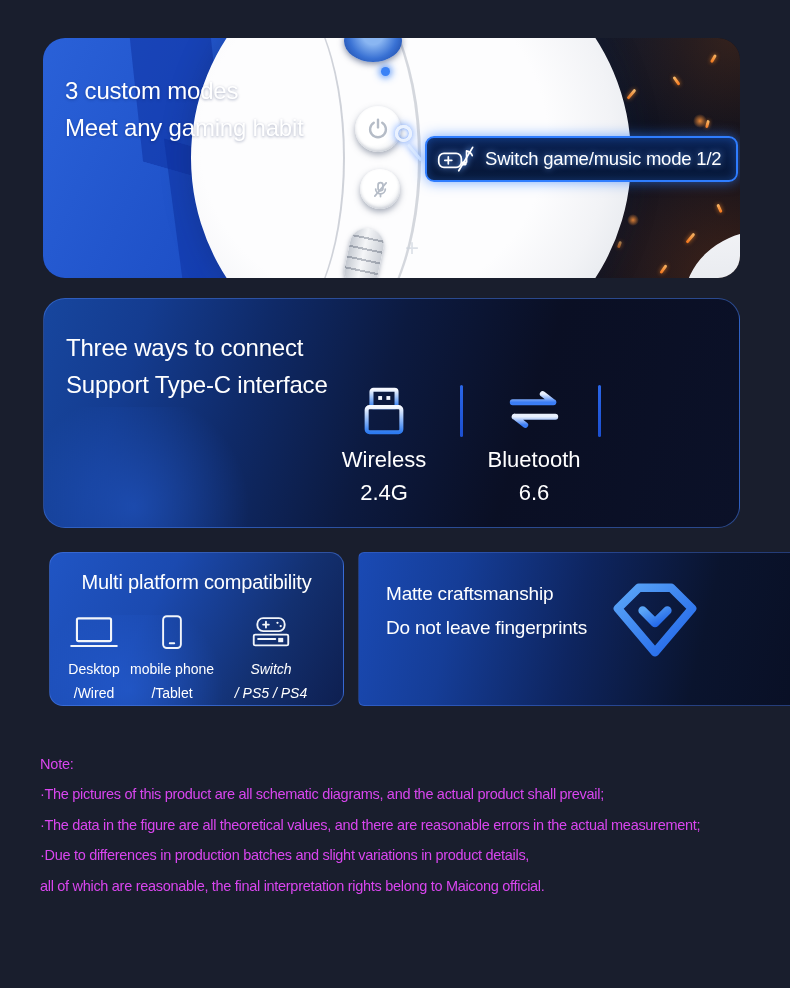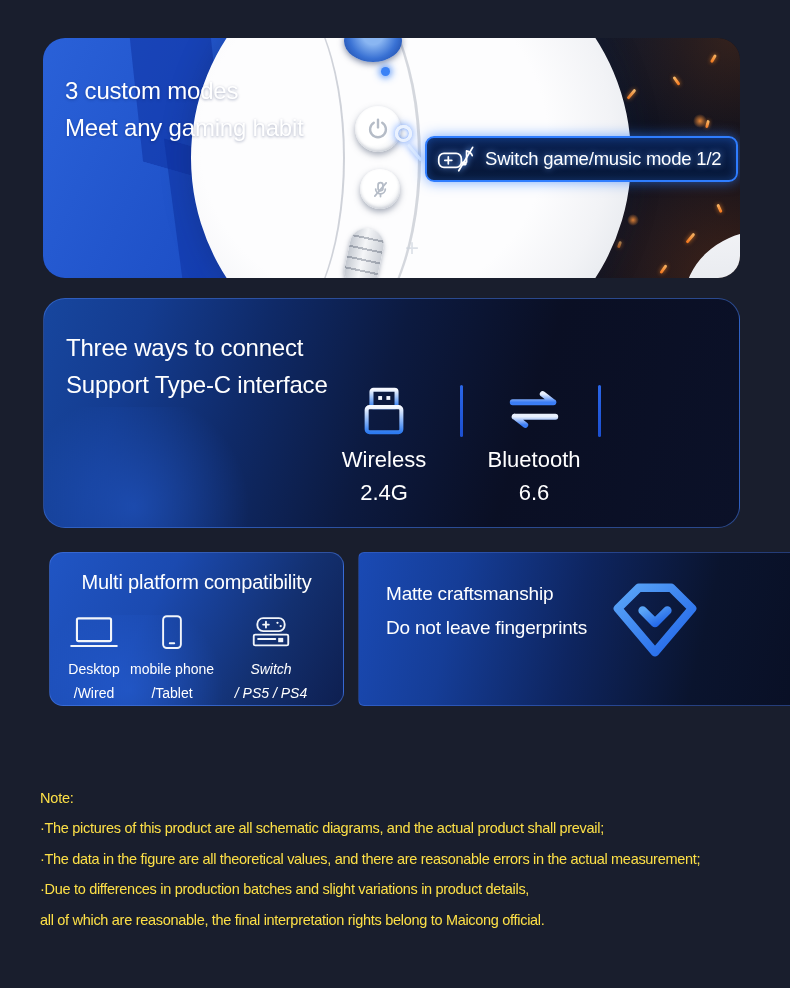--- a/index.html
+++ b/index.html
@@ -103,21 +103,21 @@
 
   
   .card4 { left:358px; top:552px; width:452px; height:154px; border-radius:6px;
     border:1.5px solid rgba(70,115,220,.45);
     background:linear-gradient(103deg,#1a4ab4 0%,#153d97 22%,#0e2560 48%,#0a142e 75%,#090f24 100%); }
   .c4-text { position:absolute; left:27px; top:24px; }
   .c4-line { font-size:19px; font-weight:500; line-height:33.5px; letter-spacing:-.2px; white-space:nowrap; }
   .c4-diamond { position:absolute; left:252px; top:28px; }
 
   
-  .note { position:absolute; left:40px; top:790px; color:#fde047; }
+  .note { position:absolute; left:40px; top:756px; color:#d946ef; }
   .note-heading { font-size:14.5px; line-height:16px; margin-bottom:15px; letter-spacing:-.2px; }
   .note-line { font-size:14.5px; line-height:15px; margin-bottom:15.5px; letter-spacing:-.3px; white-space:nowrap; }
 </style>
 </head>
 <body>
 
 <div class="page">
 
   <div class="card card1">
     <div class="c1-blue"></div>

